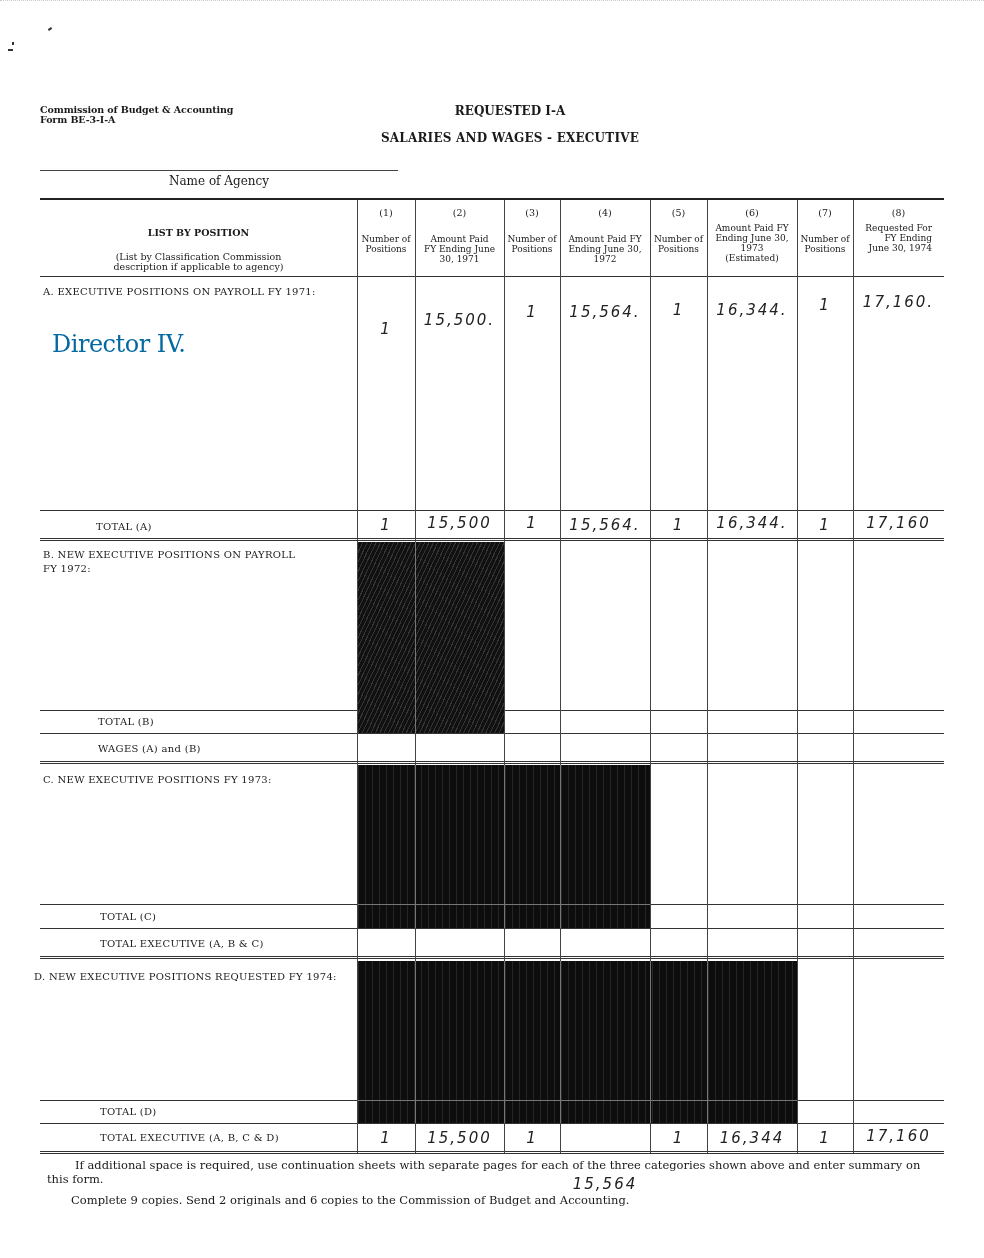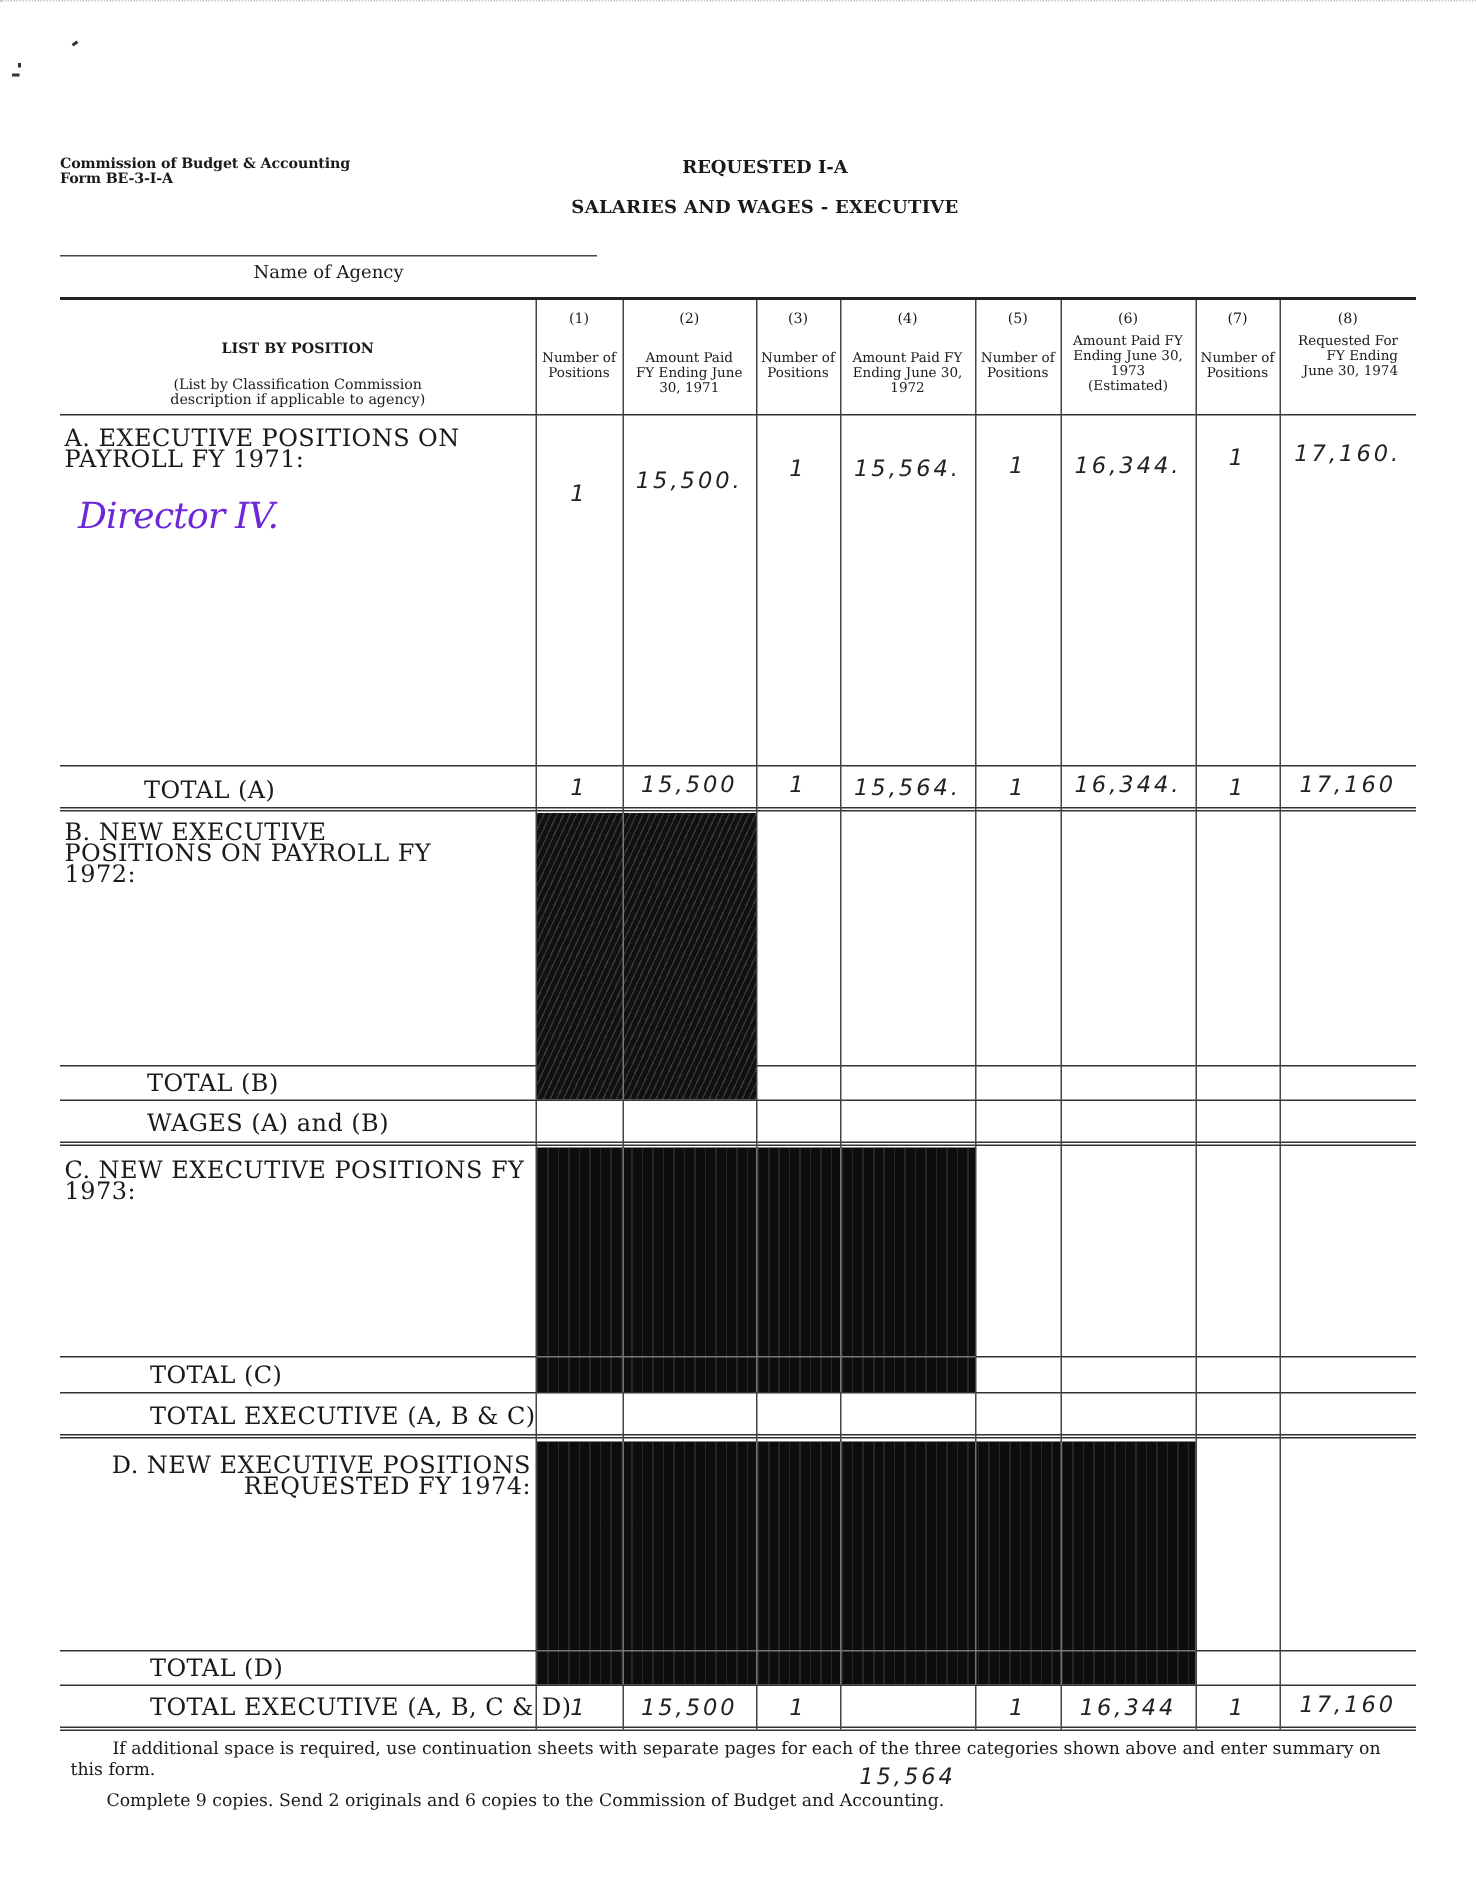--- a/index.html
+++ b/index.html
@@ -15,27 +15,27 @@
   .agency-label { left: 40px; top: 174px; width: 358px; text-align: center; font-size: 12px; }
 
   .grid { left: 40px; top: 198px; width: 904px; height: 958px; }
   .hline { position: absolute; left: 0; width: 904px; border-top: 1px solid #333; }
   .hline.dbl { border-top: 3px double #333; }
   .hline.thick { border-top: 2px solid #222; }
   .vline { position: absolute; top: 2px; border-left: 1px solid #444; }
 
   .hdr { position: absolute; text-align: center; font-size: 9px; line-height: 10px; }
   .hdr .num { display: block; margin-bottom: 16px; font-size: 9.5px; }
-  .lbl { position: absolute; font-size: 16px; letter-spacing: 0.3px; line-height: 14px; }
+  .lbl { position: absolute; font-size: 10px; letter-spacing: 0.3px; line-height: 14px; }
   .sec { left: 3px; }
   .tot { left: 56px; }
   .hand { position: absolute; font-family: "DejaVu Sans", sans-serif; font-style: italic;
           font-size: 15px; color: #222; letter-spacing: 2px; text-align: center; }
-  .script { position: absolute; font-family: "DejaVu Serif", serif; font-style: italic;
-            font-size: 24px; color: #6d28d9; letter-spacing: -0.5px; }
+  .script { position: absolute; font-family: "DejaVu Serif", serif; 
+            font-size: 24px; color: #0369a1; letter-spacing: -0.5px; }
   .shade { position: absolute; background: #111;
            background-image: repeating-linear-gradient(115deg, rgba(120,120,120,0.35) 0 1px, transparent 1px 4px); }
   .shade.dense { background: #0d0d0d;
            background-image: repeating-linear-gradient(90deg, rgba(110,110,110,0.25) 0 1px, transparent 1px 7px); }
   .note { left: 47px; font-size: 11.5px; line-height: 14px; width: 880px; }
 </style>
 </head>
 <body>
 
 <div class="abs topdots"></div>
@@ -132,21 +132,21 @@
 
   <div class="lbl sec" style="top:575px;width:310px;">C. NEW EXECUTIVE POSITIONS FY 1973:</div>
   <div class="shade dense" style="left:318px;top:567px;width:292px;height:163px;"></div>
   <div class="vline" style="left:375px;top:567px;height:163px;border-left-color:#777;"></div>
   <div class="vline" style="left:464px;top:567px;height:163px;border-left-color:#777;"></div>
   <div class="vline" style="left:520px;top:567px;height:163px;border-left-color:#777;"></div>
   <div class="hline" style="top:706px;width:292px;left:318px;border-top-color:#777;"></div>
   <div class="lbl tot" style="left:60px;top:712px;">TOTAL (C)</div>
   <div class="lbl tot" style="left:60px;top:739px;">TOTAL EXECUTIVE (A, B &amp; C)</div>
 
-  <div class="lbl sec" style="left:-6px;top:772px;width:320px;text-align:right;">D. NEW EXECUTIVE POSITIONS REQUESTED FY 1974:</div>
+  <div class="lbl sec" style="left:-6px;top:772px;width:320px;">D. NEW EXECUTIVE POSITIONS REQUESTED FY 1974:</div>
   <div class="shade dense" style="left:318px;top:763px;width:439px;height:162px;"></div>
   <div class="vline" style="left:375px;top:763px;height:162px;border-left-color:#777;"></div>
   <div class="vline" style="left:464px;top:763px;height:162px;border-left-color:#777;"></div>
   <div class="vline" style="left:520px;top:763px;height:162px;border-left-color:#777;"></div>
   <div class="vline" style="left:610px;top:763px;height:162px;border-left-color:#777;"></div>
   <div class="vline" style="left:667px;top:763px;height:162px;border-left-color:#777;"></div>
   <div class="hline" style="top:902px;width:439px;left:318px;border-top-color:#777;"></div>
   <div class="lbl tot" style="left:60px;top:907px;">TOTAL (D)</div>
   <div class="lbl tot" style="left:60px;top:933px;">TOTAL EXECUTIVE (A, B, C &amp; D)</div>
   <div class="hand" style="left:317px;top:931px;width:58px;">1</div>

